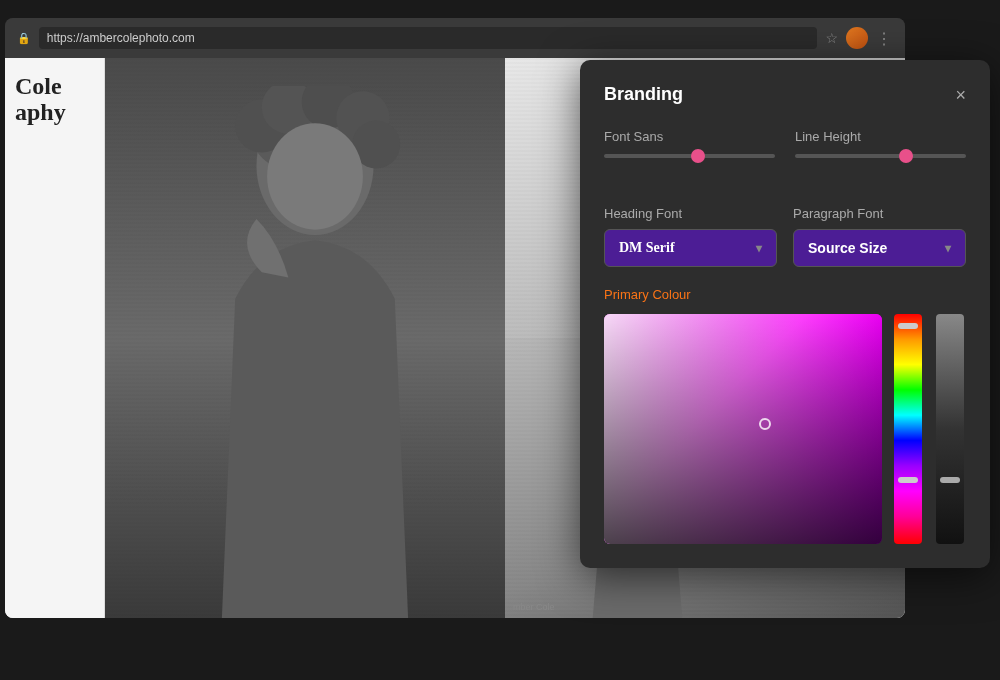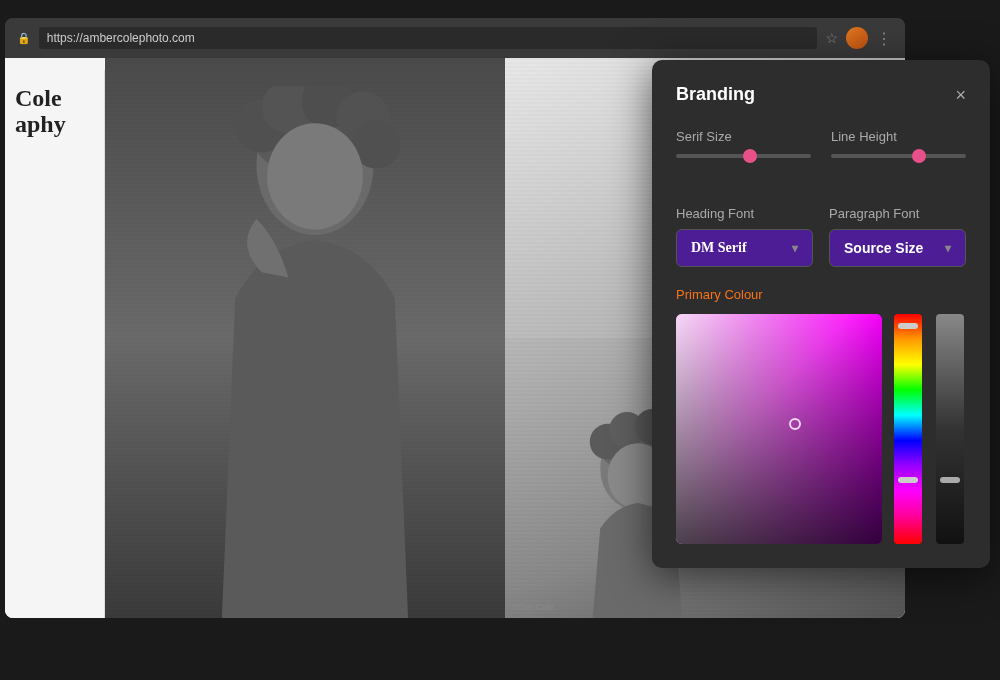--- a/index.html
+++ b/index.html
@@ -98,21 +98,21 @@
       left: 8px;
       font-size: 9px;
       color: #888;
     }
 
     
     .branding-panel {
       position: absolute;
       top: 60px;
       right: 10px;
-      width: 338px;
+      width: 410px;
       background: #2d2d2d;
       border-radius: 10px;
       padding: 24px;
       box-shadow: 0 8px 40px rgba(0,0,0,0.6);
       z-index: 100;
     }
 
     .panel-header {
       display: flex;
       justify-content: space-between;
@@ -319,21 +319,20 @@
     .grid-cell {
       overflow: hidden;
       position: relative;
     }
 
     .website-sidebar {
       width: 100px;
       background: #f5f5f5;
       padding: 15px 10px;
       border-right: 1px solid #ddd;
-      margin-top: 12px;
     }
 
     .website-grid {
       flex: 1;
       display: grid;
       grid-template-columns: 1fr 1fr;
       grid-template-rows: 1fr 1fr;
     }
 
     
@@ -478,21 +477,21 @@
 <div class="branding-panel">
 
   <div class="panel-header">
     <span class="panel-title">Branding</span>
     <span class="panel-close">×</span>
   </div>
 
   <div class="sliders-row">
 
     <div class="slider-group">
-      <span class="slider-label">Serif Size</span>
+      <span class="slider-label">Font Sans</span>
       <div class="slider-track">
         <div class="slider-thumb" style="left: 55%;"></div>
       </div>
     </div>
 
     <div class="slider-group">
       <span class="slider-label">Line Height</span>
       <div class="slider-track">
         <div class="slider-thumb" style="left: 65%;"></div>
       </div>

